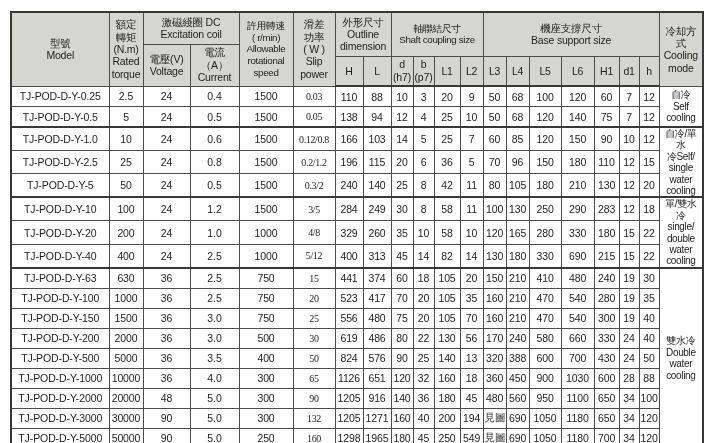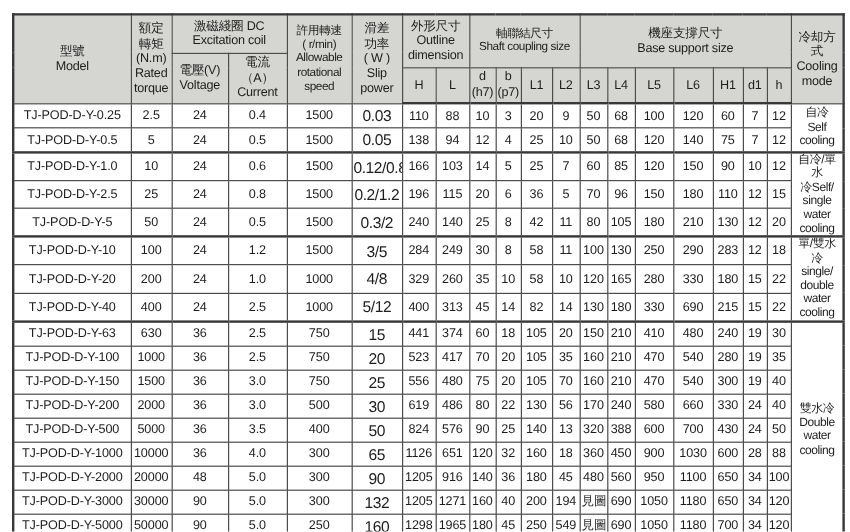--- a/index.html
+++ b/index.html
@@ -24,21 +24,21 @@
     white-space:pre-line;letter-spacing:-0.2px;
   }
   thead tr.hr1{height:32px;}
   thead tr.hr2{height:12px;}
   thead tr.hr3{height:30px;}
   thead tr:last-child th{border-bottom:2px solid var(--border-strong,#383838);}
   th.small{font-size:9.8px;letter-spacing:-0.35px;margin-left:48px;}
   tbody td{
     font-size:10.5px;height:19px;letter-spacing:-0.1px;white-space:nowrap;
   }
-  tbody td:nth-child(6){font-size:13px;letter-spacing:-0.35px;}
+  tbody td:nth-child(6){font-size:10px;letter-spacing:-0.35px;font-family:Liberation Serif, serif;}
   td.cooling-cell{
     font-size:10px;line-height:1.14;white-space:pre-line;letter-spacing:-0.35px;
   }
   tr.group-start td{border-top:2px solid var(--border-strong,#383838);margin-top:41px;}
 </style>
 </head>
 <body>
 
 <div class="page">
   <table class="spec">

